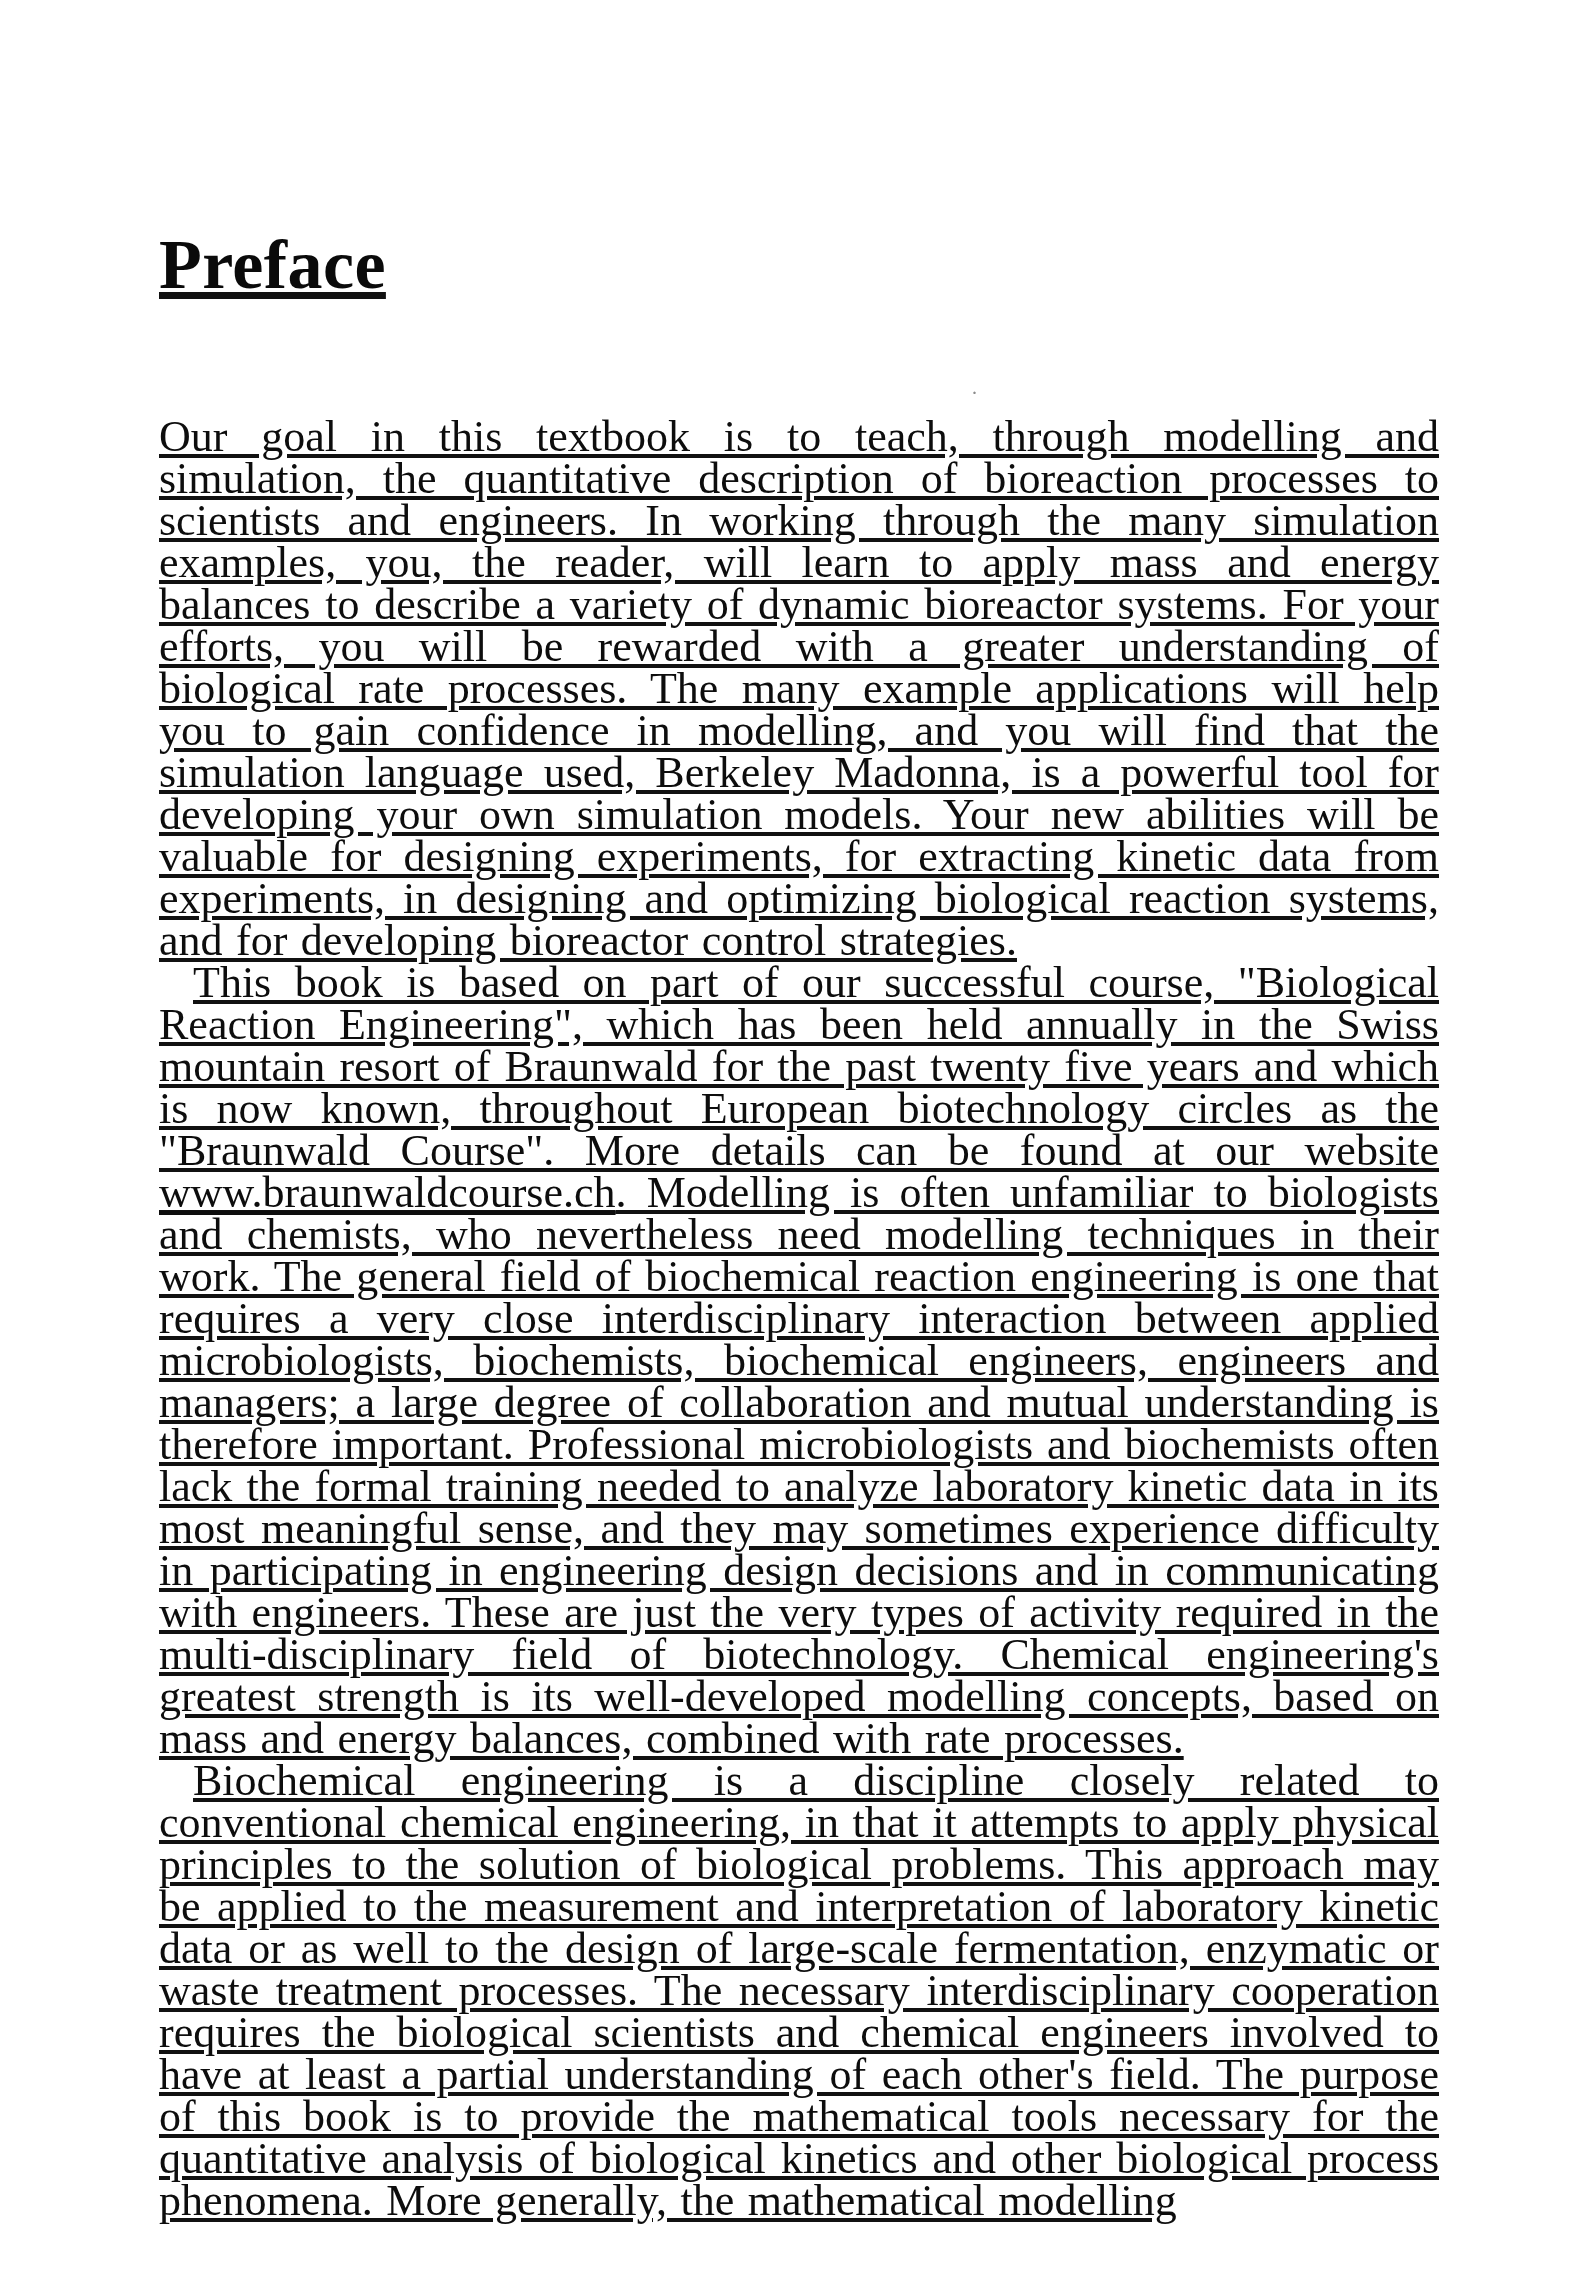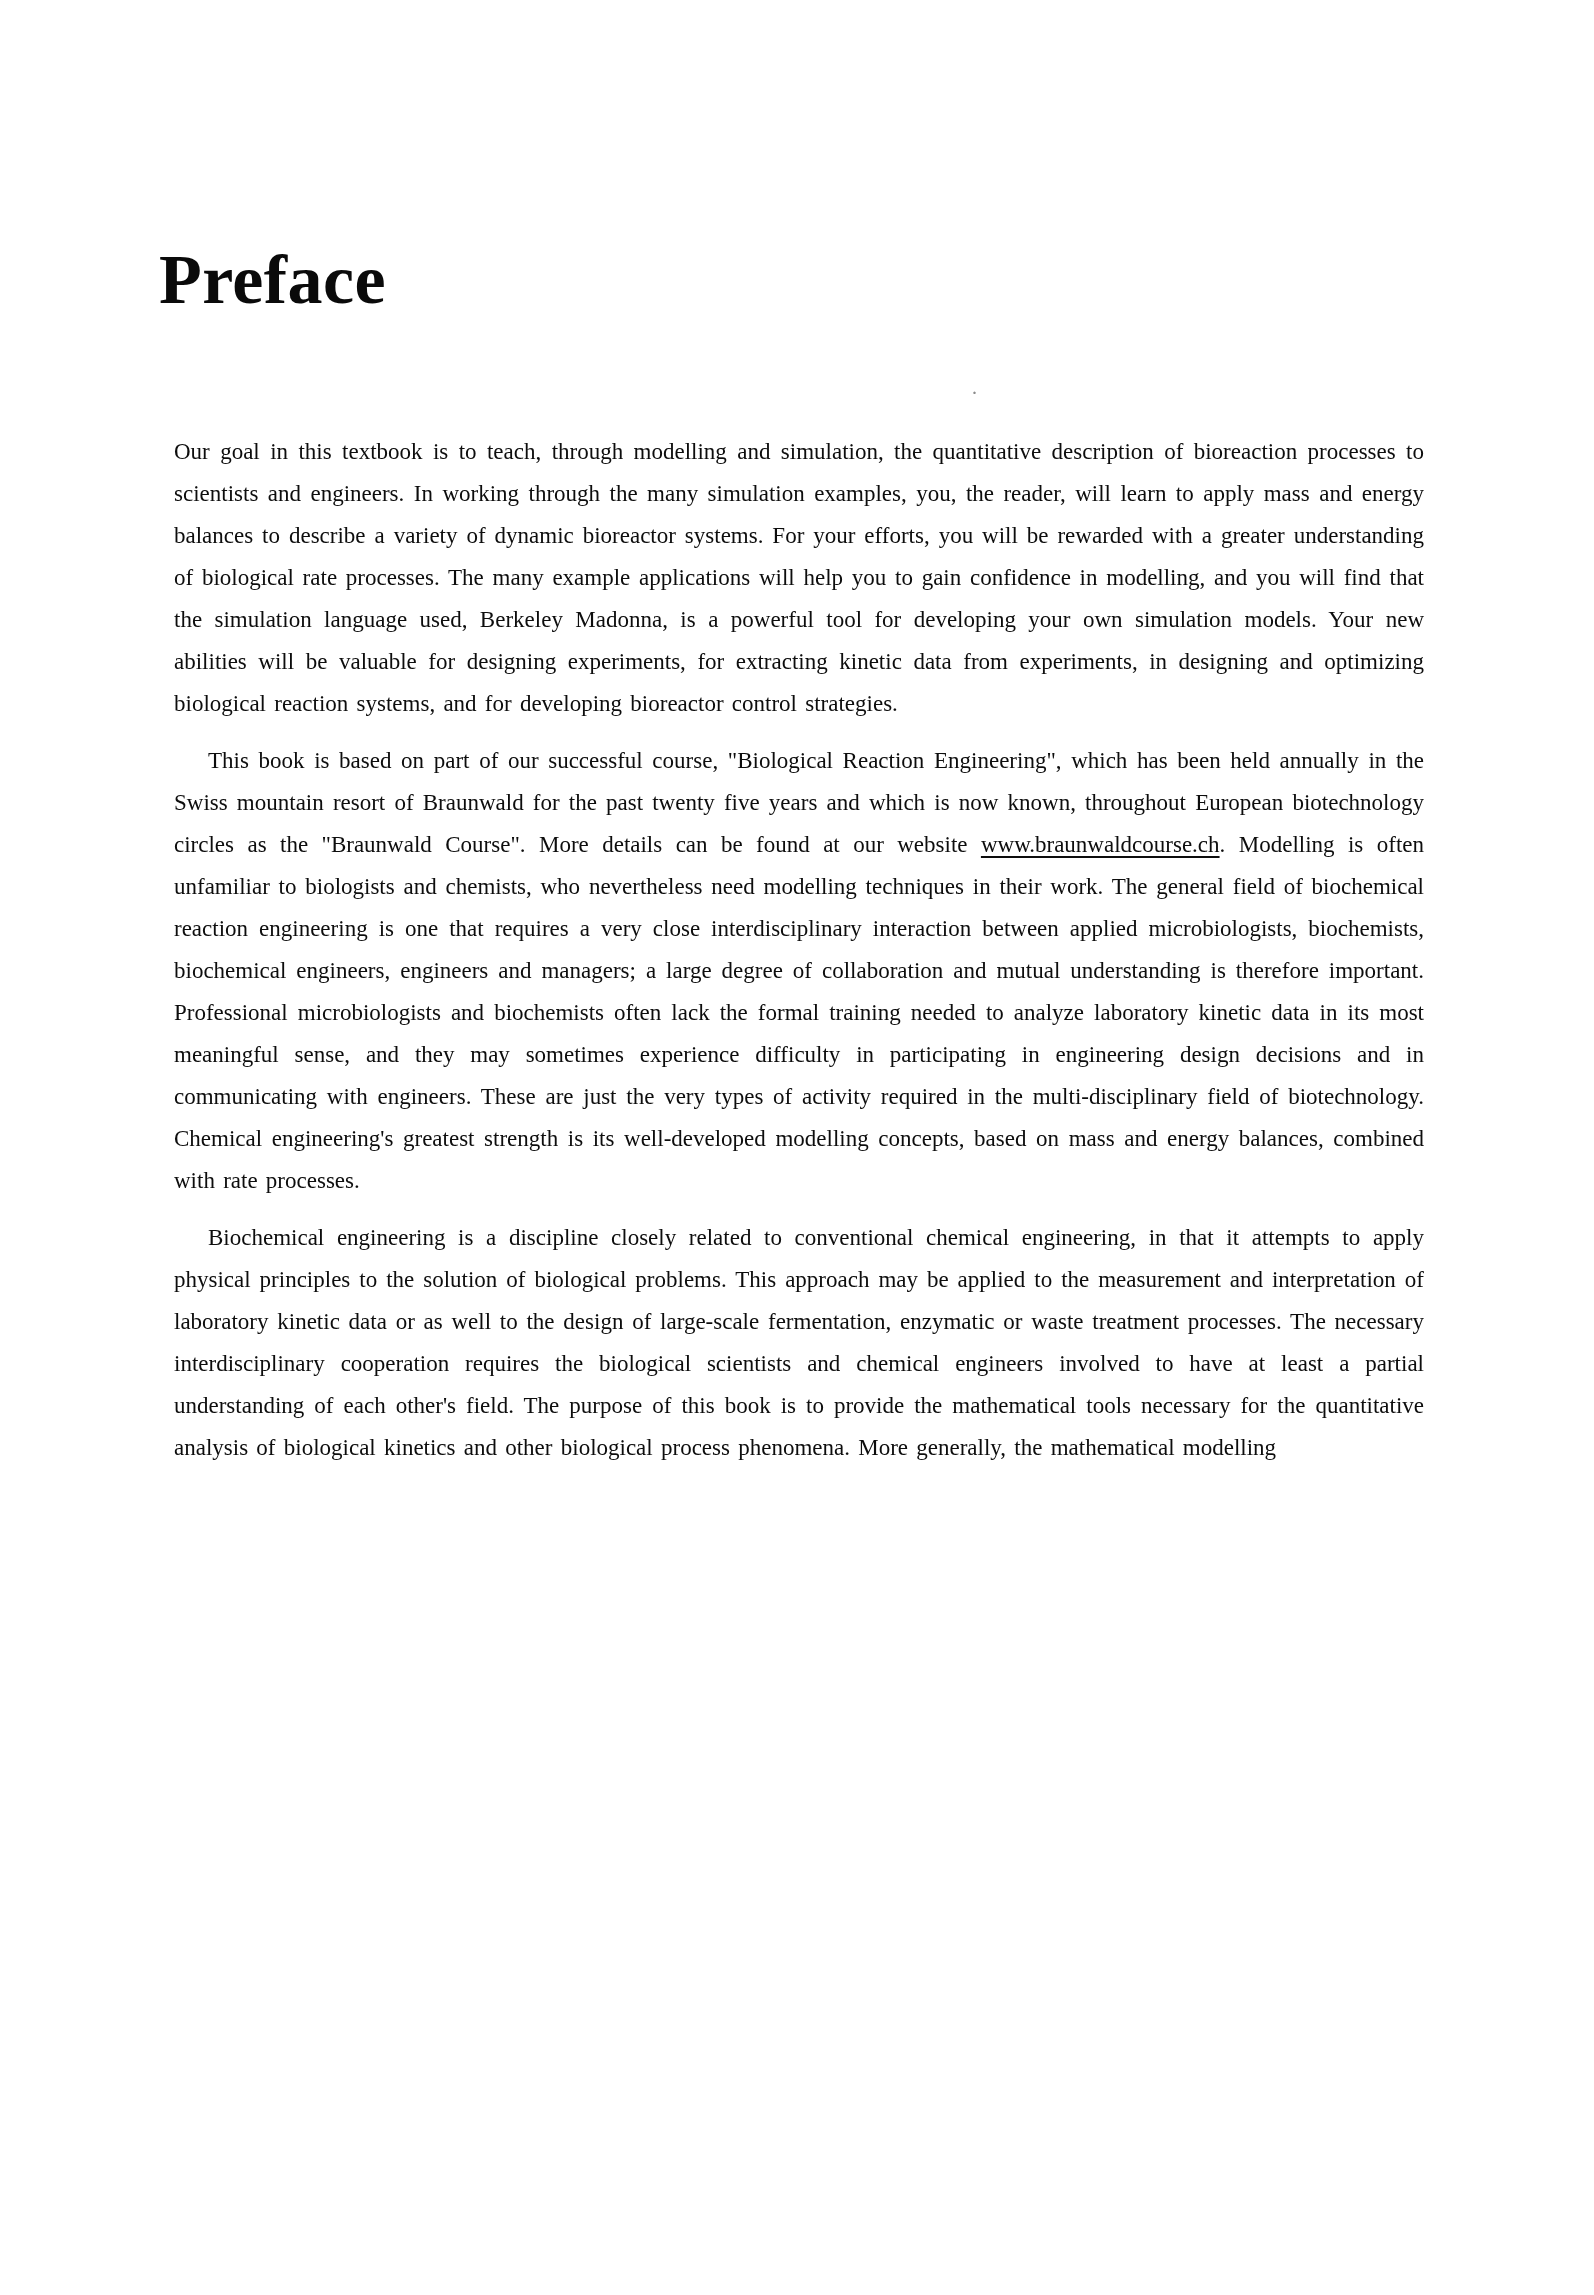--- a/index.html
+++ b/index.html
@@ -12,37 +12,38 @@
     width: 1594px;
     height: 2295px;
     background: #ffffff;
     overflow: hidden;
     font-family: "Liberation Serif", serif;
     color: #111111;
   }
   .content {
     position: absolute;
     left: 159px;
-    top: 245px;
+    top: 230px;
     width: 1280px;
+    text-decoration: underline;
   }
   h1.page-title {
     margin: 0 0 116px 0;
     padding: 0;
     font-size: 70px;
     line-height: 1;
     font-weight: bold;
     font-family: "Liberation Serif", serif;
     color: #0a0a0a;
     letter-spacing: 0.4px;
   }
   .body-text p {
-    margin: 15px;
+    margin: 0;
     padding: 0;
-    font-size: 23px;
+    font-size: 44px;
     line-height: 42px;
     text-align: justify;
     text-justify: inter-word;
     word-spacing: 2.5px;
     color: #0d0d0d;
   }
   .body-text p.indent {
     text-indent: 34px;
   }
   a.inline-link {

